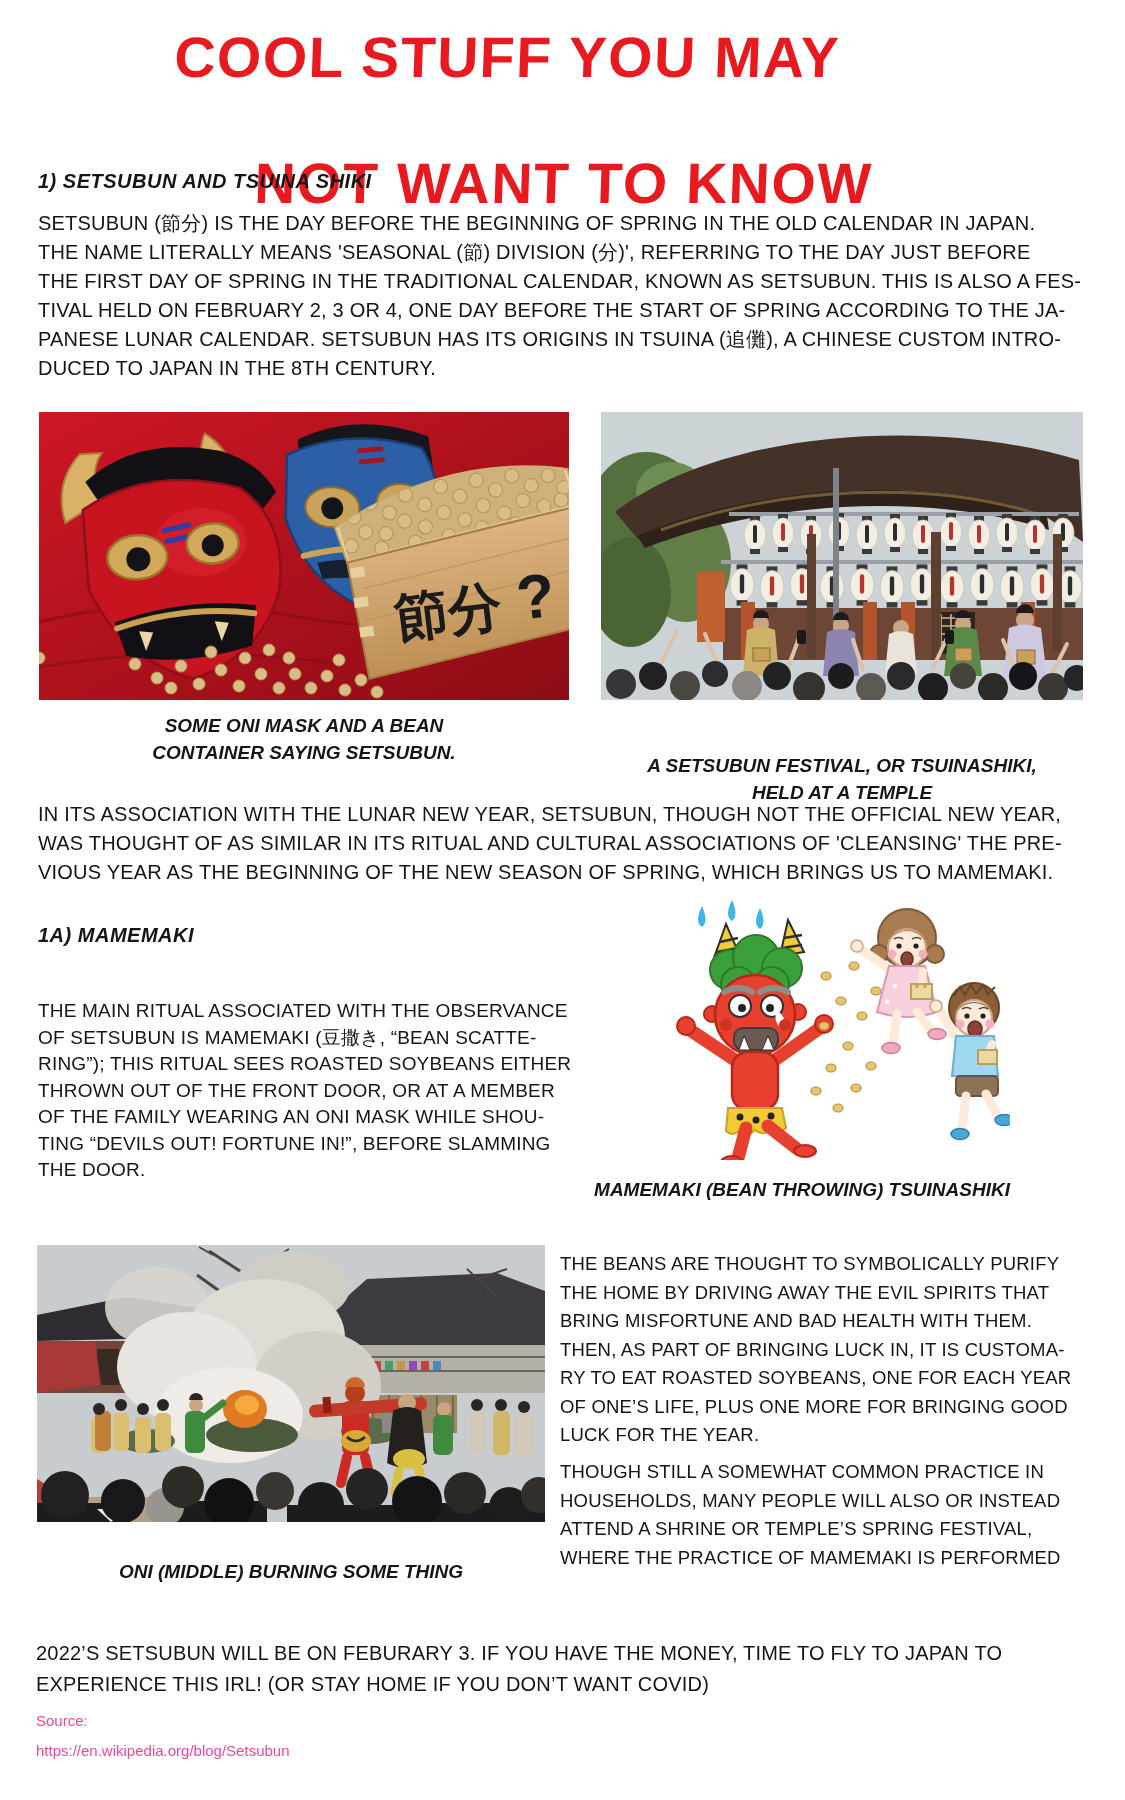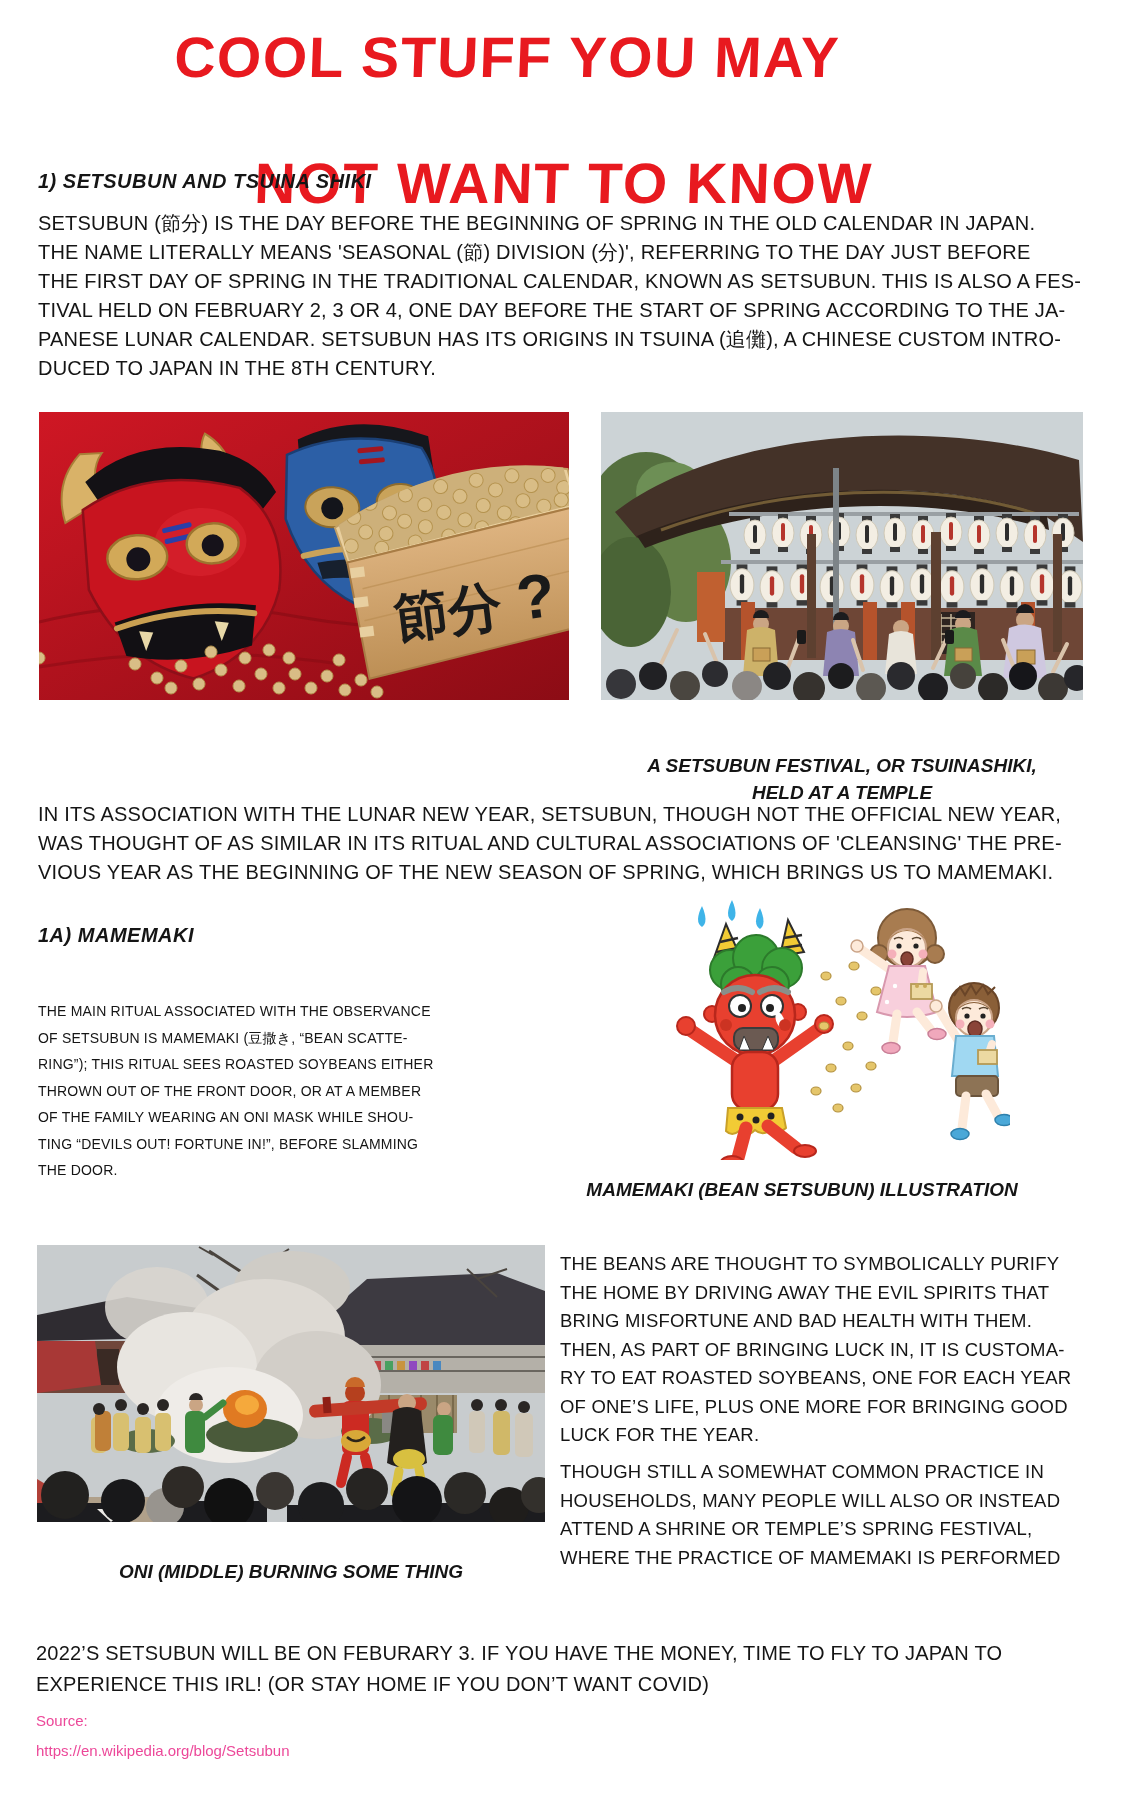--- a/index.html
+++ b/index.html
@@ -3,21 +3,21 @@
 <meta charset="utf-8">
 <style>
   html,body{margin:0;padding:0;background:#ffffff;}
   #page{position:relative;width:1125px;height:1800px;background:#ffffff;overflow:hidden;
         font-family:"Liberation Sans","DejaVu Sans",sans-serif;color:#151515;}
   .abs{position:absolute;}
   .title{font-weight:700;font-size:57px;line-height:63px;text-align:center;
          letter-spacing:1.5px;transform:skewX(-2deg);white-space:pre;}
   .h{font-size:20px;font-weight:700;font-style:italic;letter-spacing:.5px;white-space:pre;}
   .para{font-size:20px;line-height:29px;letter-spacing:.2px;white-space:pre;}
-  .para-n{font-size:14px;line-height:26.5px;letter-spacing:.2px;white-space:pre;}
+  .para-n{font-size:19px;line-height:26.5px;letter-spacing:.2px;white-space:pre;}
   .para-r{font-size:18.5px;line-height:28.5px;letter-spacing:.2px;white-space:pre;}
   .cap{font-size:19px;line-height:27px;font-weight:700;font-style:italic;
        text-align:center;white-space:pre;}
   .src{font-size:15px;line-height:30px;color:#ec4899;font-weight:400;}
   .photo{display:block;}
   svg{display:block;}
 </style>
 </head>
 <body>
 
@@ -286,20 +286,22 @@
             <circle cx="362" cy="264" r="13" fill="#46423c"></circle>
           <circle cx="392" cy="276" r="15" fill="#2c2a28"></circle>
             <circle cx="422" cy="264" r="14" fill="#16161a"></circle>
           <circle cx="452" cy="276" r="15" fill="#3c3834"></circle>
             <circle cx="476" cy="266" r="13" fill="#26262a"></circle>
         </g>
       </g>
     </svg>
   </div>
 
+  <div class="abs cap" style="left:39px;top:712px;width:530px;">SOME ONI MASK AND A BEAN
+CONTAINER SAYING SETSUBUN.</div>
   <div class="abs cap" style="left:601px;top:752px;width:482px;font-style:italic;">A SETSUBUN FESTIVAL, OR TSUINASHIKI,
 HELD AT A TEMPLE</div>
 
   <div class="abs para" style="left:38px;top:800px;width:1085px;">IN ITS ASSOCIATION WITH THE LUNAR NEW YEAR, SETSUBUN, THOUGH NOT THE OFFICIAL NEW YEAR,
 WAS THOUGHT OF AS SIMILAR IN ITS RITUAL AND CULTURAL ASSOCIATIONS OF 'CLEANSING' THE PRE-
 VIOUS YEAR AS THE BEGINNING OF THE NEW SEASON OF SPRING, WHICH BRINGS US TO MAMEMAKI.</div>
 
   <div class="abs h" style="left:38px;top:924px;">1A) MAMEMAKI</div>
   <div class="abs para-n" style="left:38px;top:998px;width:600px;">THE MAIN RITUAL ASSOCIATED WITH THE OBSERVANCE
 OF SETSUBUN IS MAMEMAKI (豆撒き, “BEAN SCATTE-
@@ -418,21 +420,21 @@
         <path d="M60,62 L56,74" stroke="#fdeada" stroke-width="8" stroke-linecap="round"></path>
         <rect x="46" y="68" width="19" height="14" fill="#ecd9a2" stroke="#b59a55" stroke-width="1.8"></rect>
         <rect x="24" y="94" width="42" height="20" rx="4" fill="#8d7355" stroke="#6a543c" stroke-width="2"></rect>
         <path d="M34,114 L30,146" stroke="#fdeada" stroke-width="9" stroke-linecap="round"></path>
         <path d="M54,112 L66,134" stroke="#fdeada" stroke-width="9" stroke-linecap="round"></path>
         <ellipse cx="28" cy="152" rx="9" ry="5.5" fill="#4aa8d8" stroke="#2f80ac" stroke-width="1.5"></ellipse>
         <ellipse cx="72" cy="138" rx="9" ry="5.5" fill="#4aa8d8" stroke="#2f80ac" stroke-width="1.5"></ellipse>
       </g>
     </svg>
   </div>
-  <div class="abs cap" style="left:572px;top:1176px;width:460px;">MAMEMAKI (BEAN SETSUBUN) ILLUSTRATION</div>
+  <div class="abs cap" style="left:572px;top:1176px;width:460px;">MAMEMAKI (BEAN THROWING) TSUINASHIKI</div>
 
   <div class="abs photo" style="left:37px;top:1245px;width:508px;height:277px;">
     <svg width="508" height="277" viewBox="0 0 508 277">
       <rect width="508" height="277" fill="#c8ccce"></rect>
       <g>
         <polygon points="260,96 330,34 460,28 508,46 508,100 260,100" fill="#3d3a41"></polygon>
         <rect x="300" y="100" width="208" height="48" fill="#b4b0a8"></rect>
         <path d="M300,112 h208 M300,126 h208" stroke="#6a665f" stroke-width="2"></path>
         <g>
           <rect x="312" y="116" width="8" height="9" fill="#c89440"></rect>

